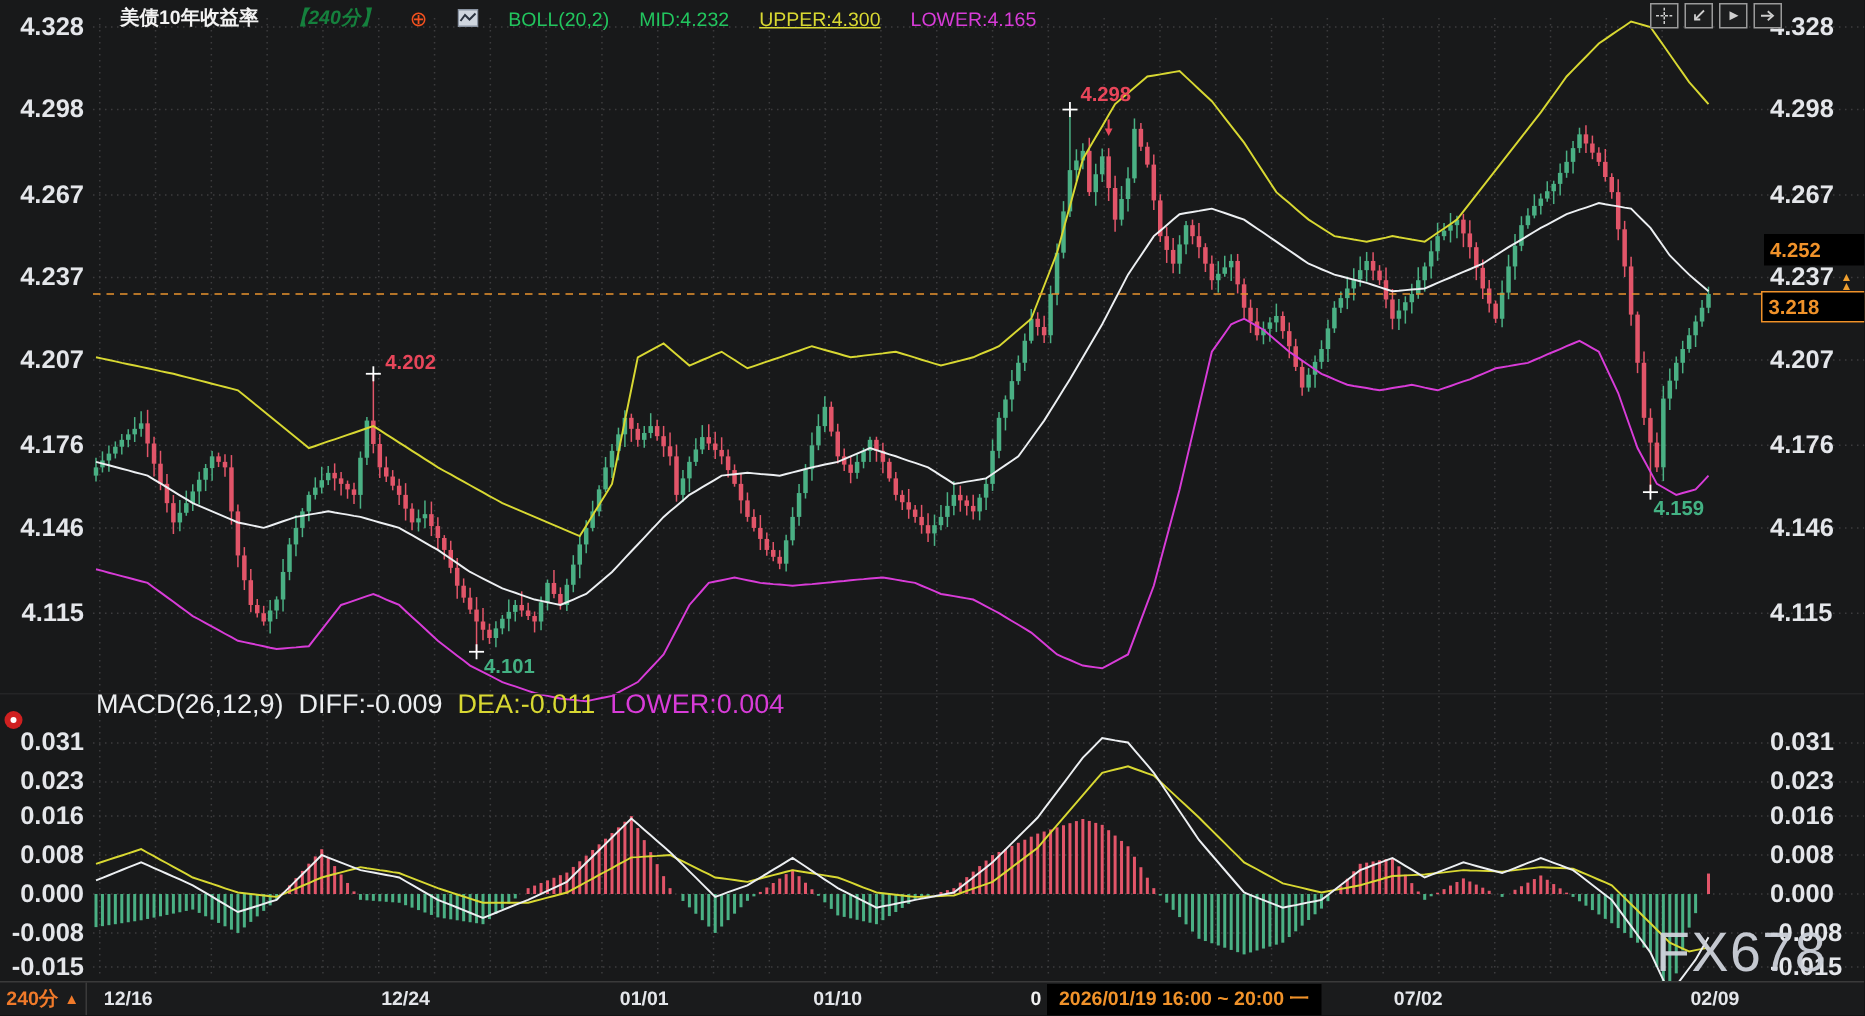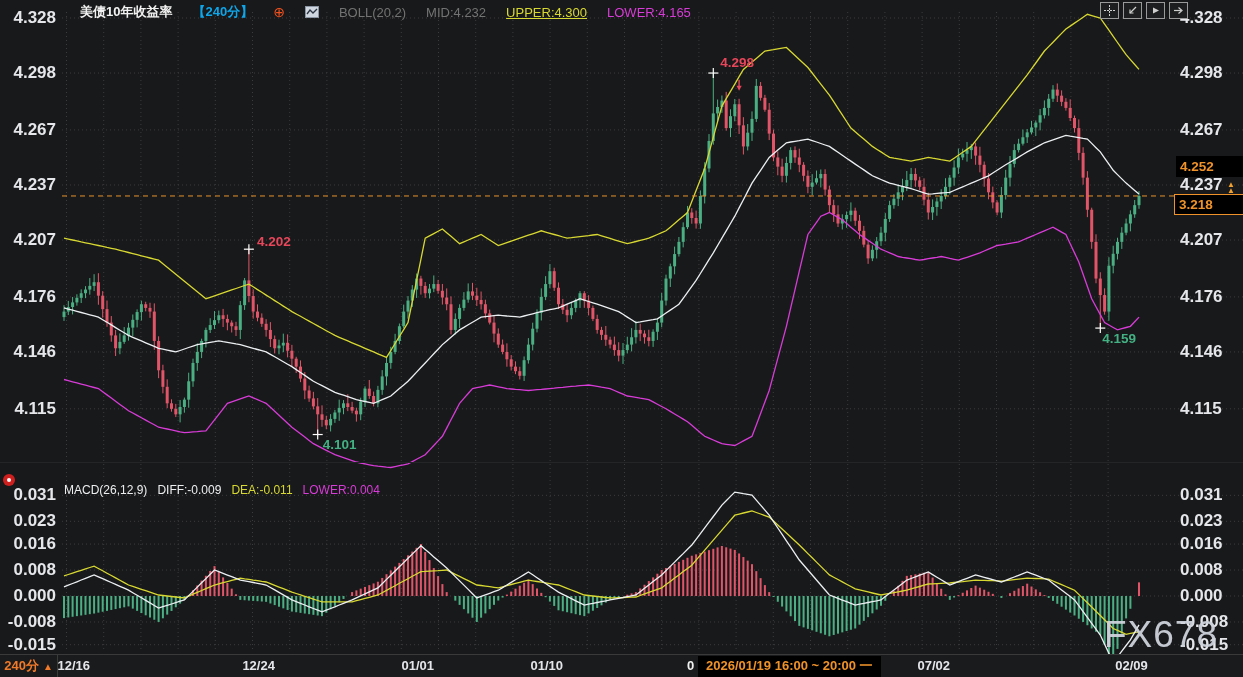--- a/index.html
+++ b/index.html
@@ -5,42 +5,42 @@
   html,body{margin:0;padding:0;background:#101012;}
   #app{position:relative;width:1243px;height:677px;background:#18191a;overflow:hidden;
        font-family:"Liberation Sans",sans-serif;color:#e6e8ec;}
   #chart{position:absolute;left:0;top:0;z-index:1;}
   .tick{position:absolute;font-size:17px;font-weight:bold;color:#e4e6ea;z-index:3;line-height:15px;white-space:nowrap;}
   .tick.right{text-align:left;}
   .tick.left{text-align:right;width:54px;left:2px;}
   #header{position:absolute;left:80px;top:3px;z-index:4;display:flex;align-items:center;gap:20px;
           font-size:13px;white-space:nowrap;}
   #header .t-title{color:#f2f2f2;font-weight:bold;}
-  #header .t-period{color:#0ea5e9;font-weight:bold;}
+  #header .t-period{color:#15803d;font-weight:bold;font-style:italic;}
   #header .t-plus{color:#f2511f;font-size:14px;cursor:pointer;}
-  #header .t-mid{color:#737373;}
+  #header .t-mid{color:#22c55e;}
   #header .t-upper{color:#d8d832;text-decoration:underline;}
   #header .t-lower{color:#d83cd8;}
   #toolbar{position:absolute;left:1100px;top:2px;z-index:4;display:flex;gap:4px;}
   .tool-btn{width:17px;height:15px;border:1px solid #9a9a9a;background:#1d1e1f;display:flex;
             align-items:center;justify-content:center;cursor:pointer;}
-  #macd-header{position:absolute;left:64px;top:483px;z-index:4;display:flex;gap:10px;font-size:12px;white-space:nowrap;}
+  #macd-header{position:absolute;left:64px;top:459px;z-index:4;display:flex;gap:10px;font-size:18px;white-space:nowrap;}
   #macd-header .m-label,#macd-header .m-diff{color:#eceef0;}
   #macd-header .m-dea{color:#d8d832;}
   #macd-header .m-macd{color:#d83cd8;}
   #indicator-dot{position:absolute;left:3px;top:474px;width:12px;height:12px;border-radius:50%;
                  background:#cf2020;z-index:4;display:flex;align-items:center;justify-content:center;cursor:pointer;}
   #indicator-dot span{width:4px;height:4px;border-radius:50%;background:#fff;}
   #axis-bar{position:absolute;left:0;bottom:0;width:1243px;height:22px;background:#1a1b1c;
             border-top:1px solid #3a3a3a;z-index:2;}
   #period-cell{position:absolute;left:0;top:655px;width:57px;height:22px;border-right:1px solid #3a3a3a;
                display:flex;align-items:center;justify-content:center;gap:4px;z-index:3;cursor:pointer;}
   #period-cell .p-lab{color:#f07a2a;font-size:13px;font-weight:bold;}
   #period-cell .p-arrow{color:#f07a2a;font-size:10px;}
-  .date-lab{position:absolute;top:658px;width:56px;text-align:left;font-size:13px;font-weight:bold;
+  .date-lab{position:absolute;top:658px;width:56px;text-align:center;font-size:13px;font-weight:bold;
             color:#e4e6ea;z-index:3;white-space:nowrap;}
   #axis-partial{position:absolute;left:687px;top:658px;font-size:13px;font-weight:bold;color:#f0f0f0;z-index:6;}
   #axis-tooltip{position:absolute;left:698px;top:656px;height:30px;background:#000;color:#f0922a;
                 font-size:13px;font-weight:bold;line-height:19px;padding:0 8px;z-index:6;white-space:nowrap;}
   #alert-label{position:absolute;left:1176px;top:156px;width:66px;height:21px;background:#000;
                color:#f0922a;font-size:13.5px;font-weight:bold;line-height:21px;padding-left:4px;z-index:3;}
   #current-price-box{position:absolute;left:1174px;top:194px;width:64px;height:19px;background:#000;
                border:1px solid #f0922a;color:#f0922a;font-size:13.5px;font-weight:bold;line-height:19px;
                padding-left:4px;z-index:3;}
   #current-price-marker{position:absolute;left:1227px;top:182px;z-index:4;color:#f0a030;font-size:8px;

